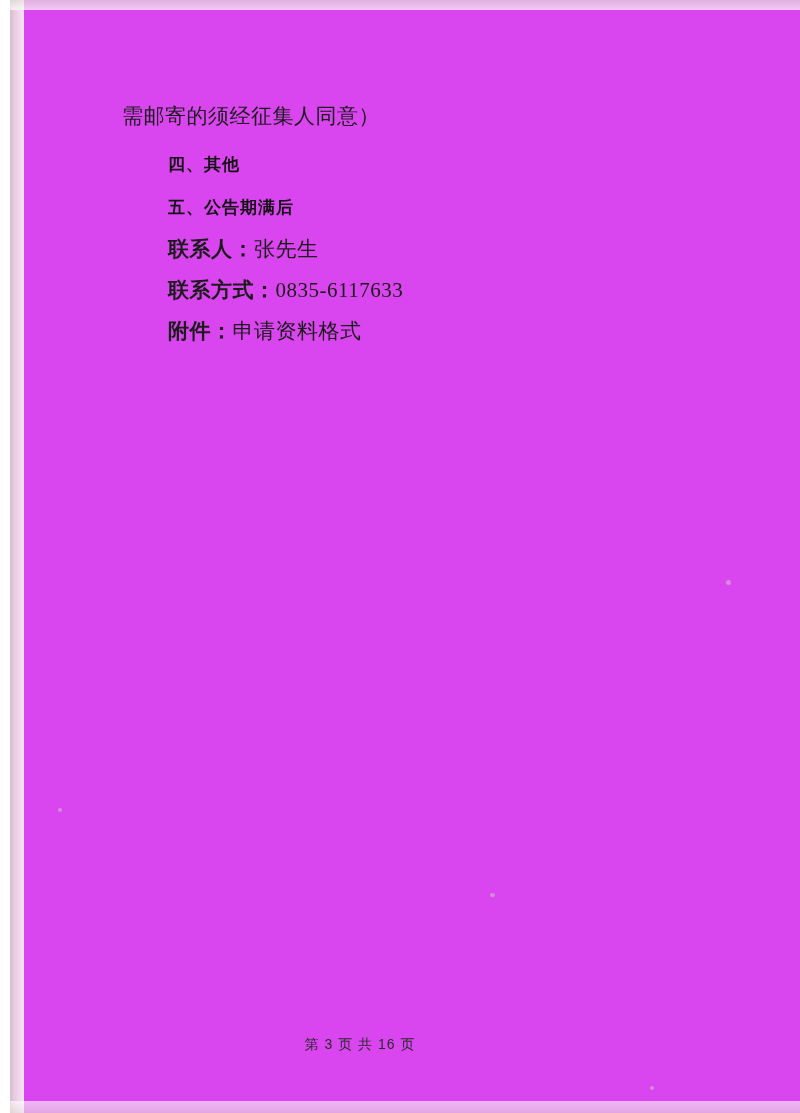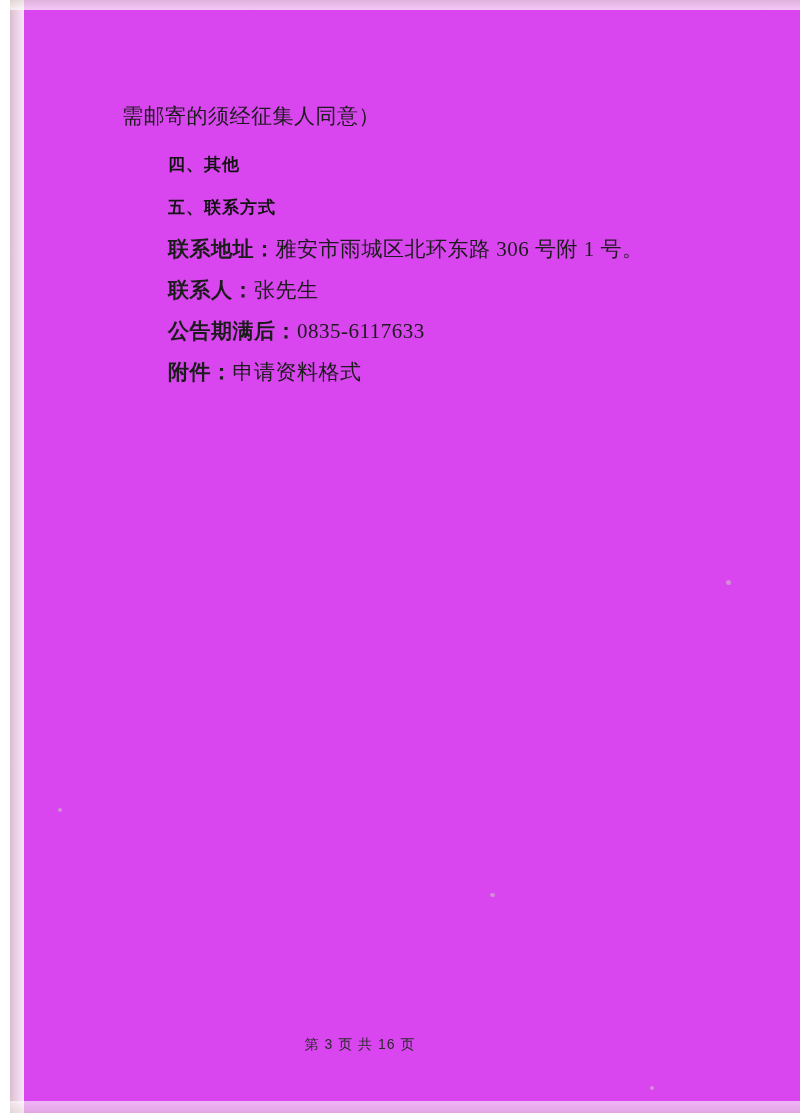--- a/index.html
+++ b/index.html
@@ -135,32 +135,29 @@
 
   <div class="content">
 
     <div class="body-line">需邮寄的须经征集人同意）</div>
 
     <div class="gap-sm"></div>
 
     <div class="section-head">四、其他</div>
 
 
-    <div class="section-head">五、联系方式</div>
+    <div class="section-head">五、公告期满后</div>
 
-    <div class="contact-line">
-      <span class="lbl">联系地址：</span><span>雅安市雨城区北环东路 306 号附 1 号。</span>
-    </div>
 
     <div class="contact-line">
       <span class="lbl">联系人：</span><span>张先生</span>
     </div>
 
     <div class="contact-line">
-      <span class="lbl">公告期满后：</span><span>0835-6117633</span>
+      <span class="lbl">联系方式：</span><span>0835-6117633</span>
     </div>
 
     <div class="contact-line">
       <span class="lbl">附件：</span><span>申请资料格式</span>
     </div>
 
   </div>
 
   <div class="footer">第 3 页 共 16 页</div>
 

